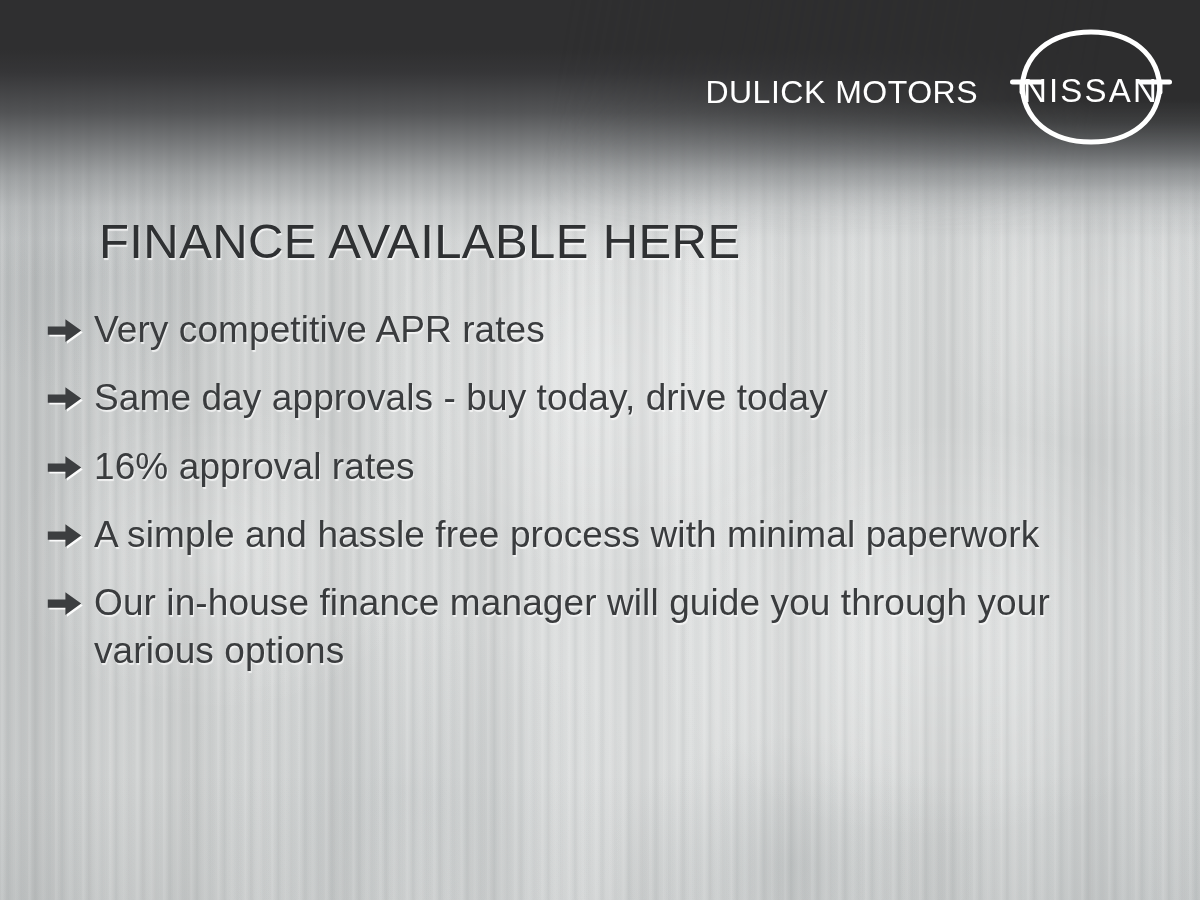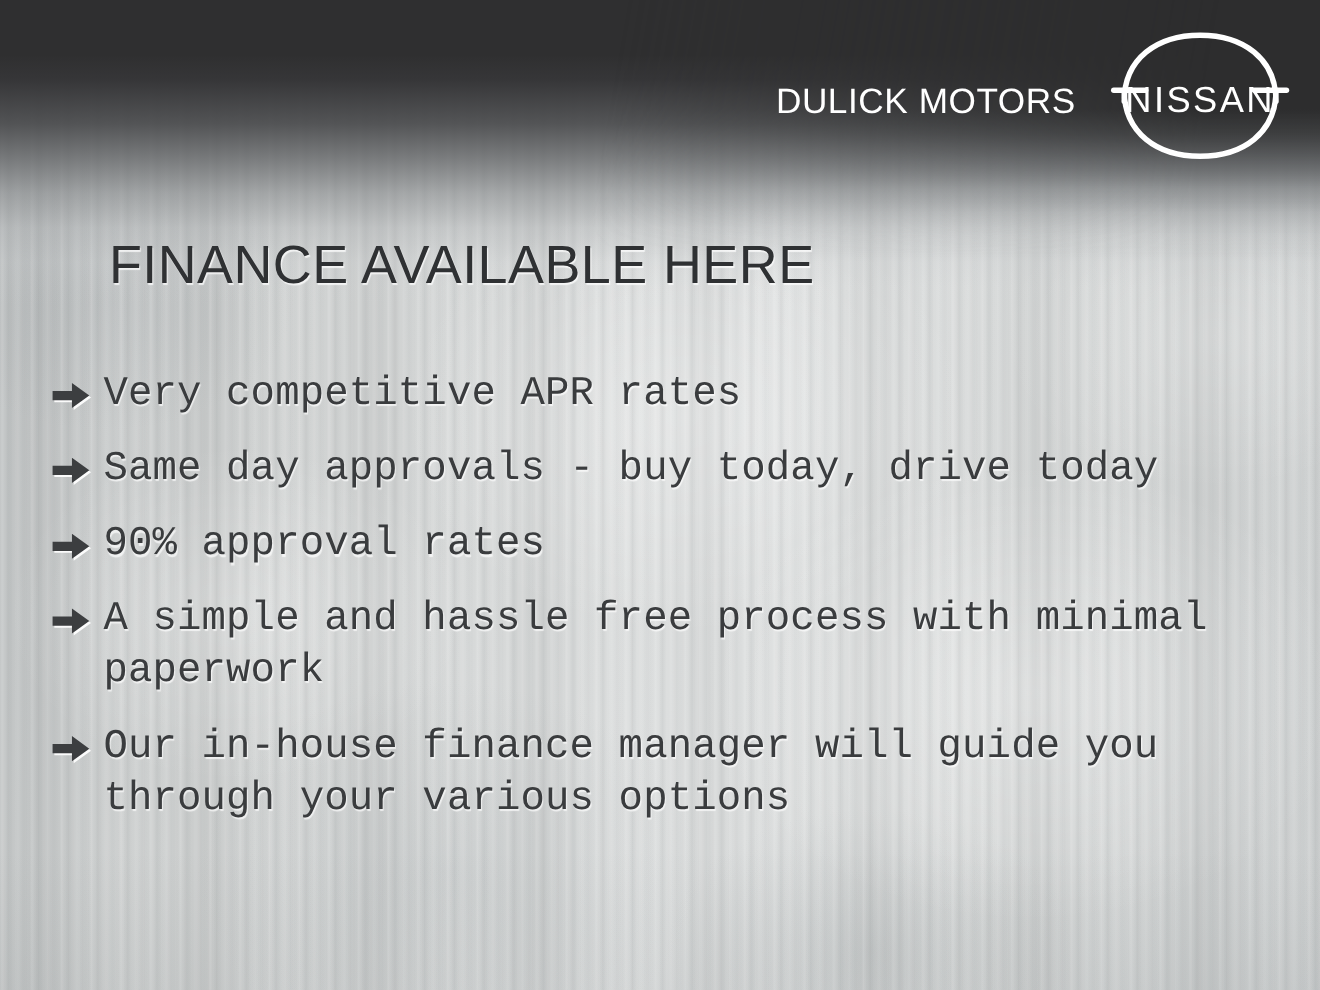--- a/index.html
+++ b/index.html
@@ -144,26 +144,25 @@
     color: #2f3133;
     letter-spacing: 0.4px;
     white-space: nowrap;
     text-shadow: 1px 2px 1px rgba(255,255,255,.75);
     line-height: 1.05;
   }
 
   .bullet-list {
     position: absolute;
     left: 44px;
-    top: 335px;
+    top: 306px;
     width: 1130px;
     list-style: none;
     margin: 0;
     padding: 0;
-    font-family: Liberation Mono, monospace;
   }
   .bullet-item {
     display: flex;
     align-items: flex-start;
     margin-bottom: 21px;
   }
   .bullet-arrow {
     flex: 0 0 auto;
     width: 40px;
     height: 33px;
@@ -239,21 +238,21 @@
         <span class="bullet-text">Same day approvals - buy today, drive today</span>
       </li>
 
       <li class="bullet-item">
         <span class="bullet-arrow">
           <svg viewBox="0 0 40 33" width="40" height="33" aria-hidden="true">
             <path d="M3.8 12.4 H21.4 V5.2 L37.2 16.6 L21.4 28.0 V20.8 H3.8 Z" fill="#ffffff" transform="translate(1.6,1.8)" opacity="0.92"></path>
             <path d="M3.8 12.4 H21.4 V5.2 L37.2 16.6 L21.4 28.0 V20.8 H3.8 Z" fill="#3c3e40"></path>
           </svg>
         </span>
-        <span class="bullet-text">90% approval rates</span>
+        <span class="bullet-text">16% approval rates</span>
       </li>
 
 
       <li class="bullet-item">
         <span class="bullet-arrow">
           <svg viewBox="0 0 40 33" width="40" height="33" aria-hidden="true">
             <path d="M3.8 12.4 H21.4 V5.2 L37.2 16.6 L21.4 28.0 V20.8 H3.8 Z" fill="#ffffff" transform="translate(1.6,1.8)" opacity="0.92"></path>
             <path d="M3.8 12.4 H21.4 V5.2 L37.2 16.6 L21.4 28.0 V20.8 H3.8 Z" fill="#3c3e40"></path>
           </svg>
         </span>

